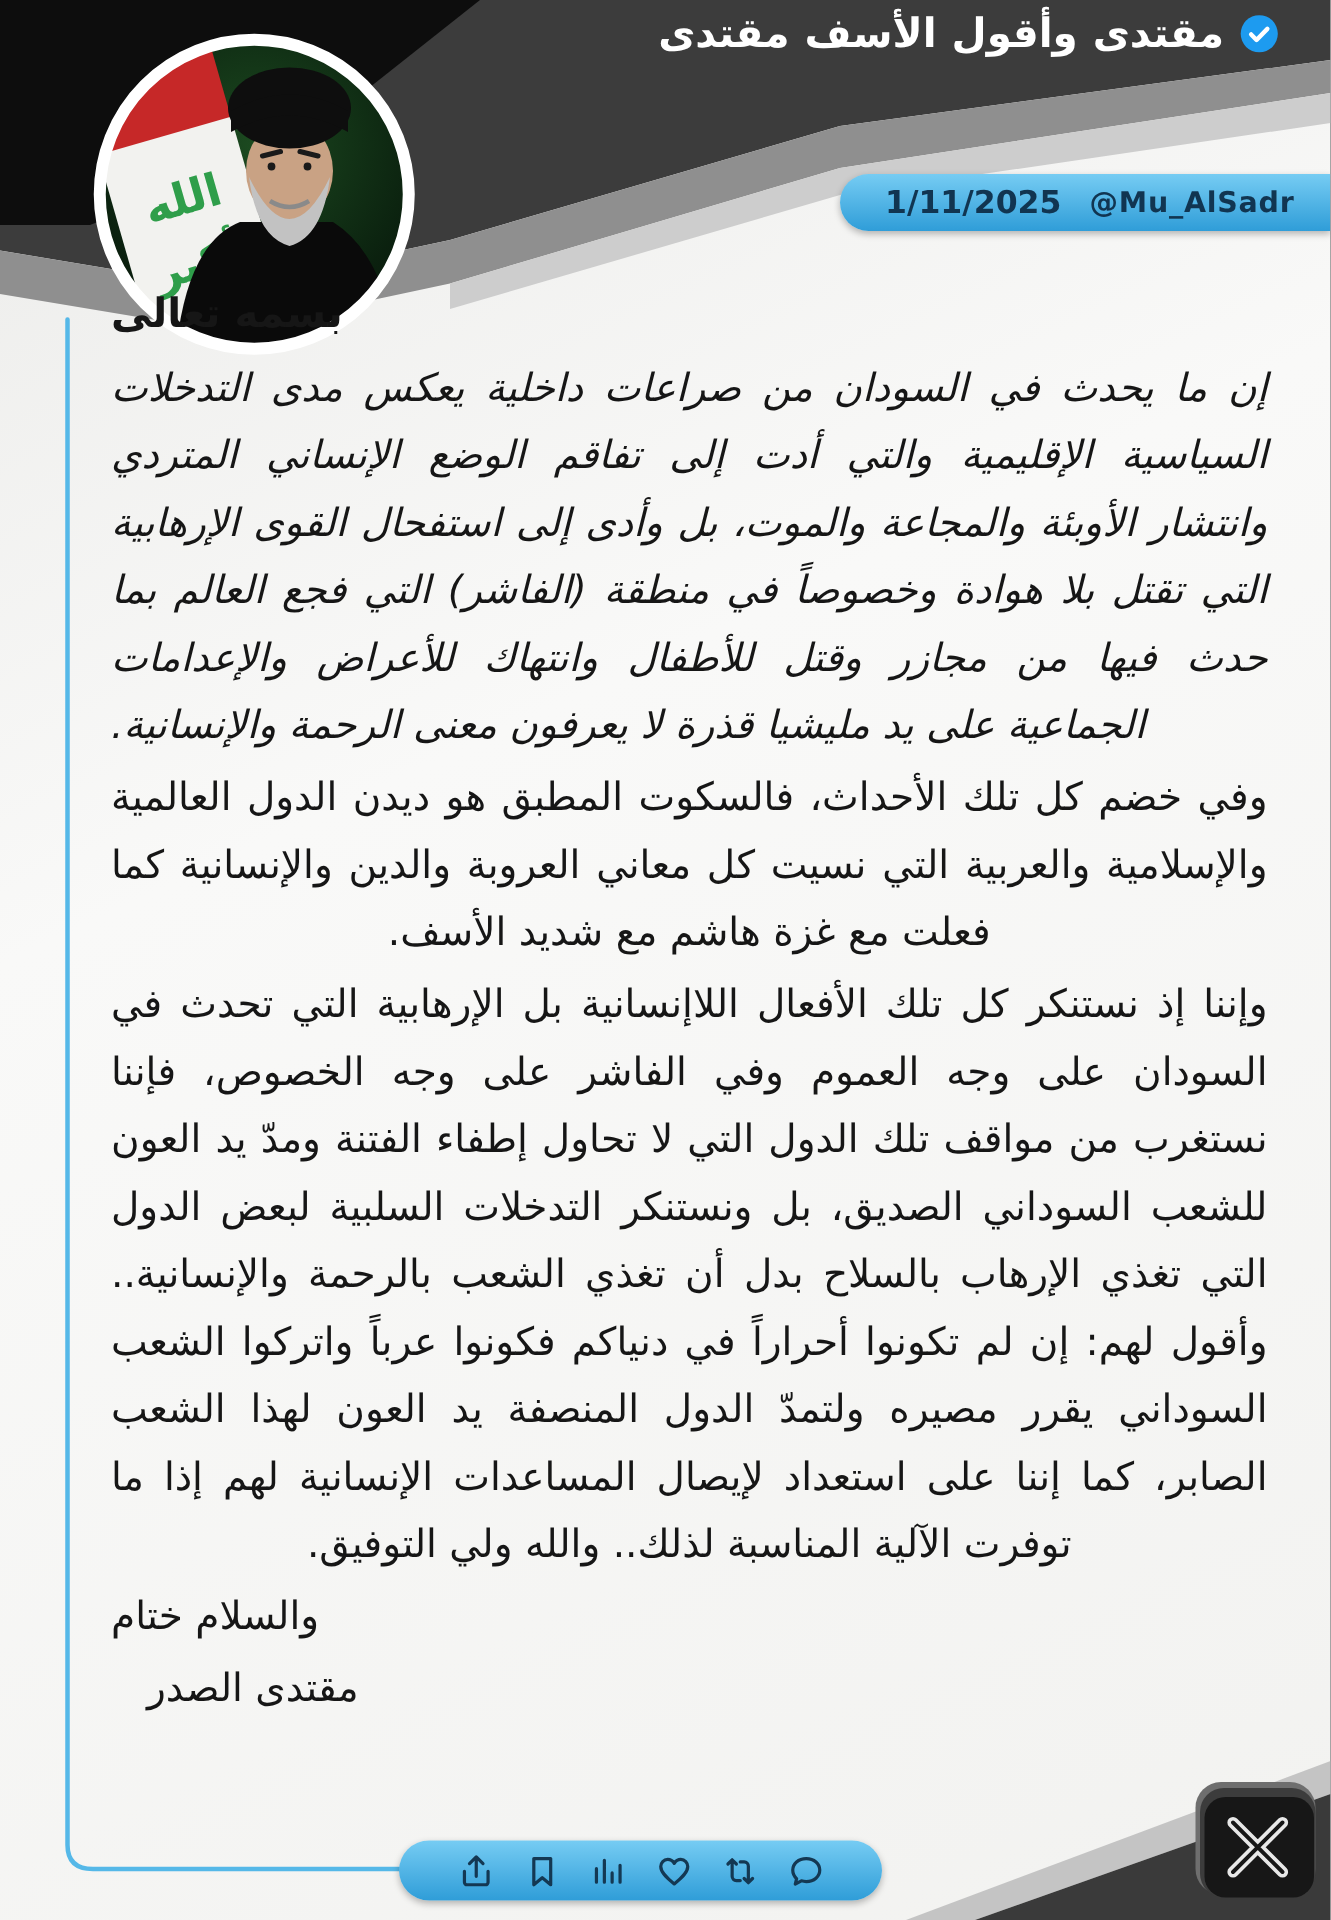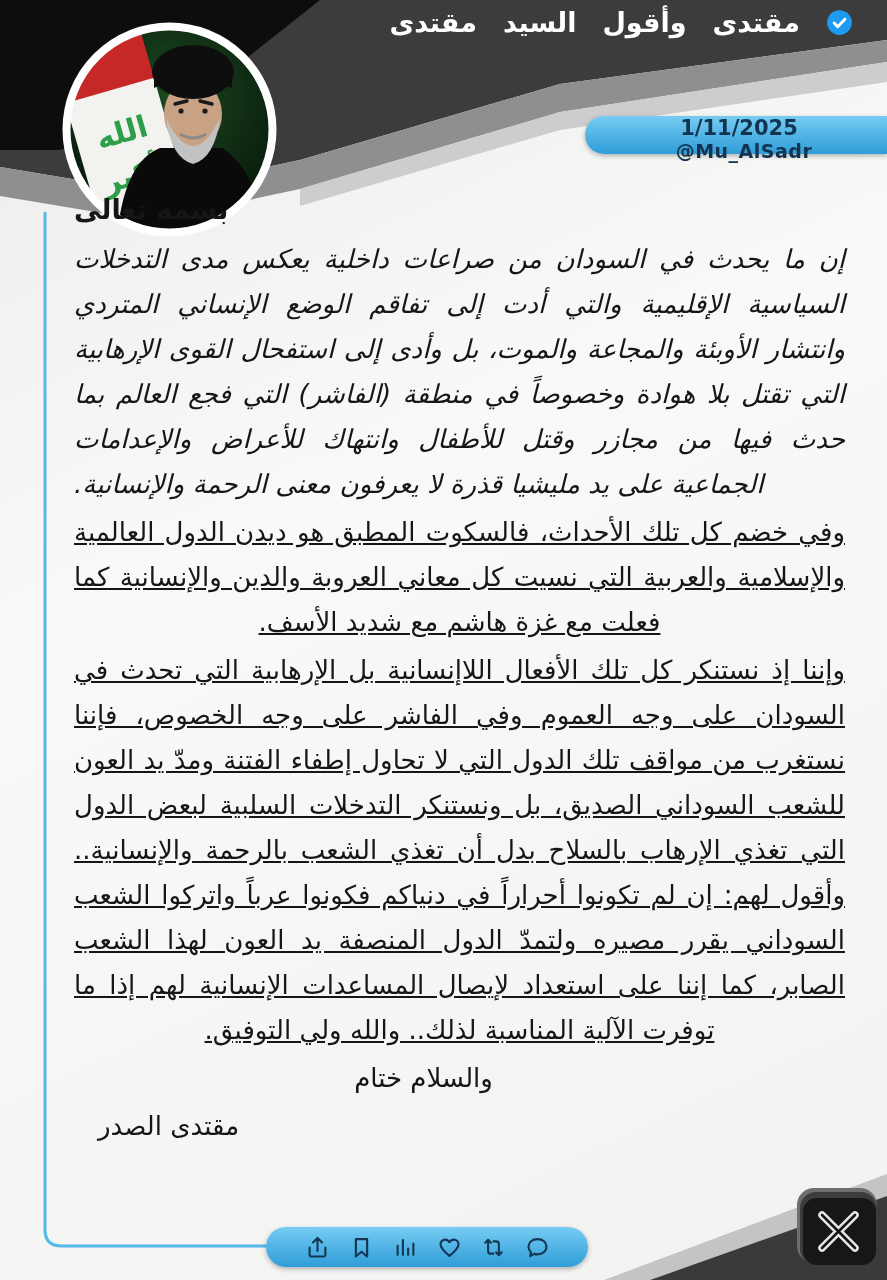--- a/index.html
+++ b/index.html
@@ -4,39 +4,39 @@
 <style>
   html,body{margin:0;padding:0;background:#8a8a8a;}
   .page{position:relative;width:887px;height:1280px;overflow:hidden;
         background:linear-gradient(155deg,#ebebe9 0%,#f9f9f8 38%,#f2f2f0 100%);
         font-family:"DejaVu Sans",sans-serif;}
   .bg{position:absolute;inset:0;width:887px;height:1280px;}
 
   .profile{position:absolute;left:62px;top:22px;width:215px;height:215px;}
 
   .brand-name{position:absolute;top:7px;right:34px;display:flex;direction:ltr;
-              align-items:center;gap:26px;color:#ffffff;font-size:27px;font-weight:700;}
+              align-items:center;gap:10px;color:#ffffff;font-size:27px;font-weight:700;}
   .brand-name .word{display:inline-block;direction:rtl;}
   .badge{width:27px;height:27px;display:block;}
 
-  .meta-pill{position:absolute;top:116px;right:0;width:302px;height:38px;
+  .meta-pill{position:absolute;top:116px;right:0;width:327px;height:38px;
              border-radius:19px 0 0 19px;
              background:linear-gradient(180deg,#76ccf3,#2f9dd8);
              box-shadow:0 2px 5px rgba(0,0,0,.28);
              display:flex;direction:ltr;align-items:center;justify-content:space-between;
-             padding:0 24px 0 30px;box-sizing:border-box;color:#113551;font-weight:700;flex-direction:column;}
+             padding:0 24px 0 30px;box-sizing:border-box;color:#113551;font-weight:700;}
   .meta-date{font-size:21px;}
   .meta-handle{font-size:19px;letter-spacing:.5px;margin-left:10px;}
 
   .doc{position:absolute;left:74px;right:42px;top:194px;direction:rtl;color:#161616;}
   .basmala{text-align:left;font-size:27px;font-weight:700;letter-spacing:1px;margin:0 0 12px;}
   .doc p{margin:0 0 3px;font-size:26px;line-height:45px;text-align:justify;}
   .p1{text-align-last:left;font-style:italic;}
-  .p2,.p3,.p4{text-align-last:center;text-decoration:underline;}
-  .closing{font-size:26px;line-height:44px;text-align:center;margin:2px 72px 0 0;direction:rtl;}
+  .p2,.p3,.p4{text-align-last:center;}
+  .closing{font-size:26px;line-height:44px;text-align:left;margin:2px 72px 0 0;direction:rtl;}
   .signature{font-size:26px;line-height:44px;text-align:left;padding-left:24px;margin:4px 0 0;direction:rtl;}
 
   .actions-pill{position:absolute;left:266px;top:1227px;width:322px;height:40px;border-radius:20px;
                 background:linear-gradient(180deg,#76ccf3,#2f9dd8);
                 box-shadow:0 2px 5px rgba(0,0,0,.28);
                 display:flex;direction:ltr;align-items:center;justify-content:center;gap:17px;}
   .action-btn{background:none;border:none;padding:0;margin:0;cursor:pointer;line-height:0;}
   .action-btn svg{width:27px;height:27px;display:block;stroke:#143853;stroke-width:1.9;
                   fill:none;stroke-linecap:round;stroke-linejoin:round;}
 
@@ -59,21 +59,21 @@
 
     <polygon points="604,1280 650,1280 887,1196 887,1174" fill="#c4c4c4"></polygon>
 
     <polygon points="650,1280 887,1280 887,1196" fill="#3a3a3a"></polygon>
 
     <path d="M45 213 L45 1230 Q45 1246 62 1246 L268 1246" fill="none" stroke="#55b8e8" stroke-width="3" stroke-linecap="round"></path>
   </svg>
 
   <div class="brand-name">
     <span class="word">مقتدى</span>
-    <span class="word">السيد</span>
+    <span class="word">الأسف</span>
     <span class="word">وأقول</span>
     <span class="word">مقتدى</span>
     <svg class="badge" viewBox="0 0 24 24">
       <circle cx="12" cy="12" r="11" fill="#1d9bf0"></circle>
       <path d="M7.2 12.4 l3.2 3.3 l6.4 -6.6" fill="none" stroke="#ffffff" stroke-width="2.6" stroke-linecap="round" stroke-linejoin="round"></path>
     </svg>
   </div>
 
   <svg class="profile" viewBox="0 0 215 215">
     <defs>

